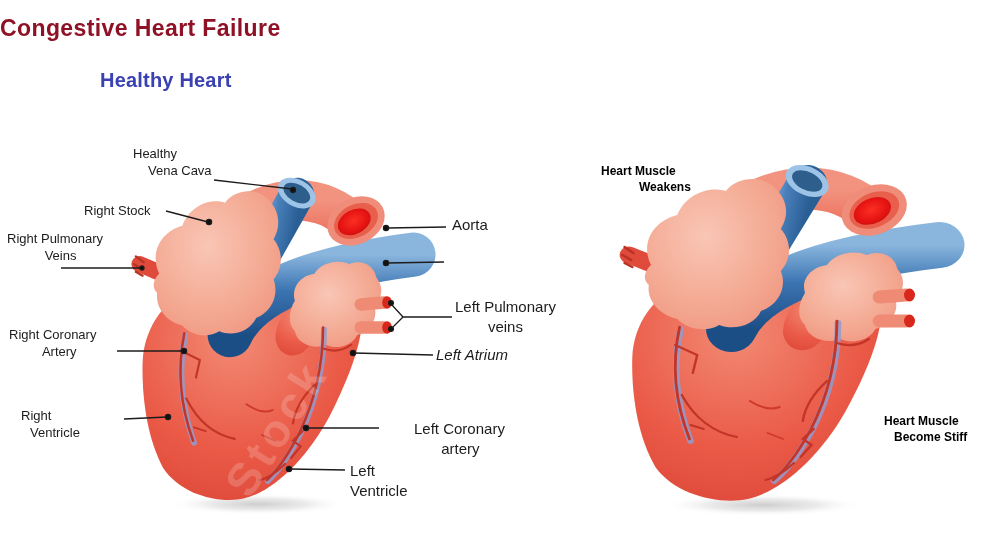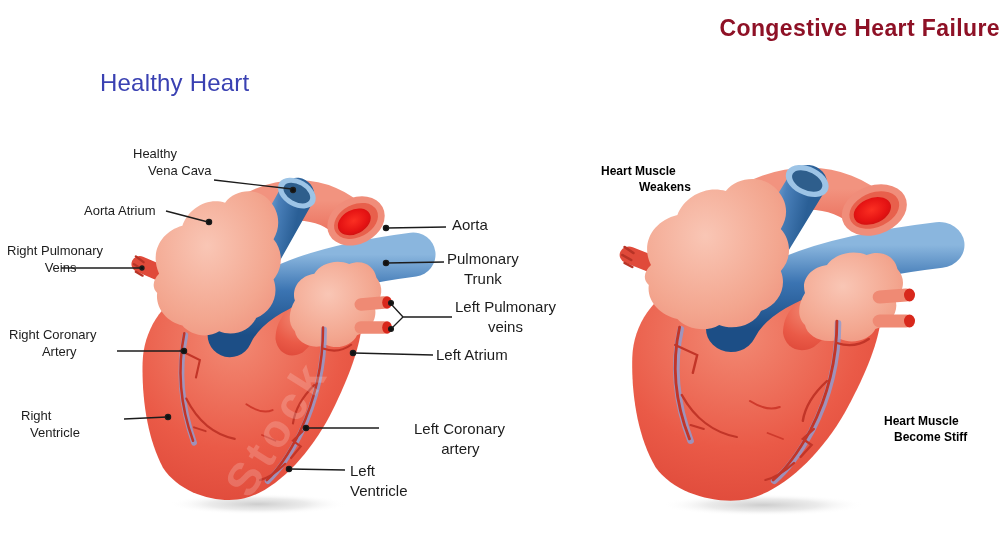--- a/index.html
+++ b/index.html
@@ -2,25 +2,25 @@
 <html><head>
 <meta charset="utf-8">
 <style>
   html,body{margin:0;padding:0;}
   .canvas{
     position:relative; width:1000px; height:540px; overflow:hidden;
     background:#ffffff;
     font-family:"Liberation Sans", sans-serif;
   }
   .ttl{
-    position:absolute; left:0; top:15px; width:100%; text-align:right;
+    position:absolute; left:0; top:15px; width:100%; text-align:left;
     font-size:23px; font-weight:bold; color:#8e1126; letter-spacing:0.4px;
   }
   .hd{
-    position:absolute; font-size:24px; font-weight:normal; color:#3a41b2; letter-spacing:0.2px;
+    position:absolute; font-size:20px; font-weight:bold; color:#3a41b2; letter-spacing:0.2px;
   }
   .hd.healthy{left:100px; top:69px;}
   .hd.failure{left:700px; top:79px;}
   svg.scene{position:absolute; left:0; top:0;}
   .lbl{
     position:absolute; font-size:13px; line-height:17px; color:#1c1c1c; white-space:nowrap;
   }
   .lbl.big{font-size:15px; line-height:20px;}
   .lbl .l2{display:block;text-align:center;}
   .ann{
@@ -183,47 +183,43 @@
   </svg>
 
   <div class="ttl">Congestive Heart Failure</div>
   <div class="hd healthy">Healthy Heart</div>
 
   <div class="lbl" style="left:131px; top:145px;">
     <span style="padding-left:2px">Healthy</span>
     <span class="l2" style="padding-left:17px">Vena Cava</span>
   </div>
   <div class="lbl" style="left:84px; top:202px;">
-    <span>Aorta Atrium</span>
-  </div>
-  <div class="lbl" style="left:7px; top:230px;margin-top:12px;">
+    <span>Right Stock</span>
+  </div>
+  <div class="lbl" style="left:7px; top:230px;">
     <span>Right Pulmonary</span>
     <span class="l2" style="padding-left:11px">Veins</span>
   </div>
   <div class="lbl" style="left:9px; top:326px;">
     <span>Right Coronary</span>
     <span class="l2" style="padding-left:13px">Artery</span>
   </div>
   <div class="lbl" style="left:21px; top:407px;">
     <span>Right</span>
     <span class="l2" style="padding-left:9px">Ventricle</span>
   </div>
 
   <div class="lbl big" style="left:452px; top:215px;">
     <span>Aorta</span>
   </div>
-  <div class="lbl big" style="left:447px; top:249px;">
-    <span>Pulmonary</span>
-    <span class="l2">Trunk</span>
-  </div>
   <div class="lbl big" style="left:455px; top:297px;">
     <span>Left Pulmonary</span>
     <span class="l2">veins</span>
   </div>
-  <div class="lbl big" style="left:436px; top:345px;">
+  <div class="lbl big" style="left:436px; top:345px;font-style:italic;">
     <span>Left Atrium</span>
   </div>
   <div class="lbl big" style="left:386px; top:419px;margin-left:28px;">
     <span>Left Coronary</span>
     <span class="l2" style="padding-left:2px">artery</span>
   </div>
   <div class="lbl big" style="left:350px; top:461px;">
     <span>Left</span>
     <span class="l2">Ventricle</span>
   </div>

